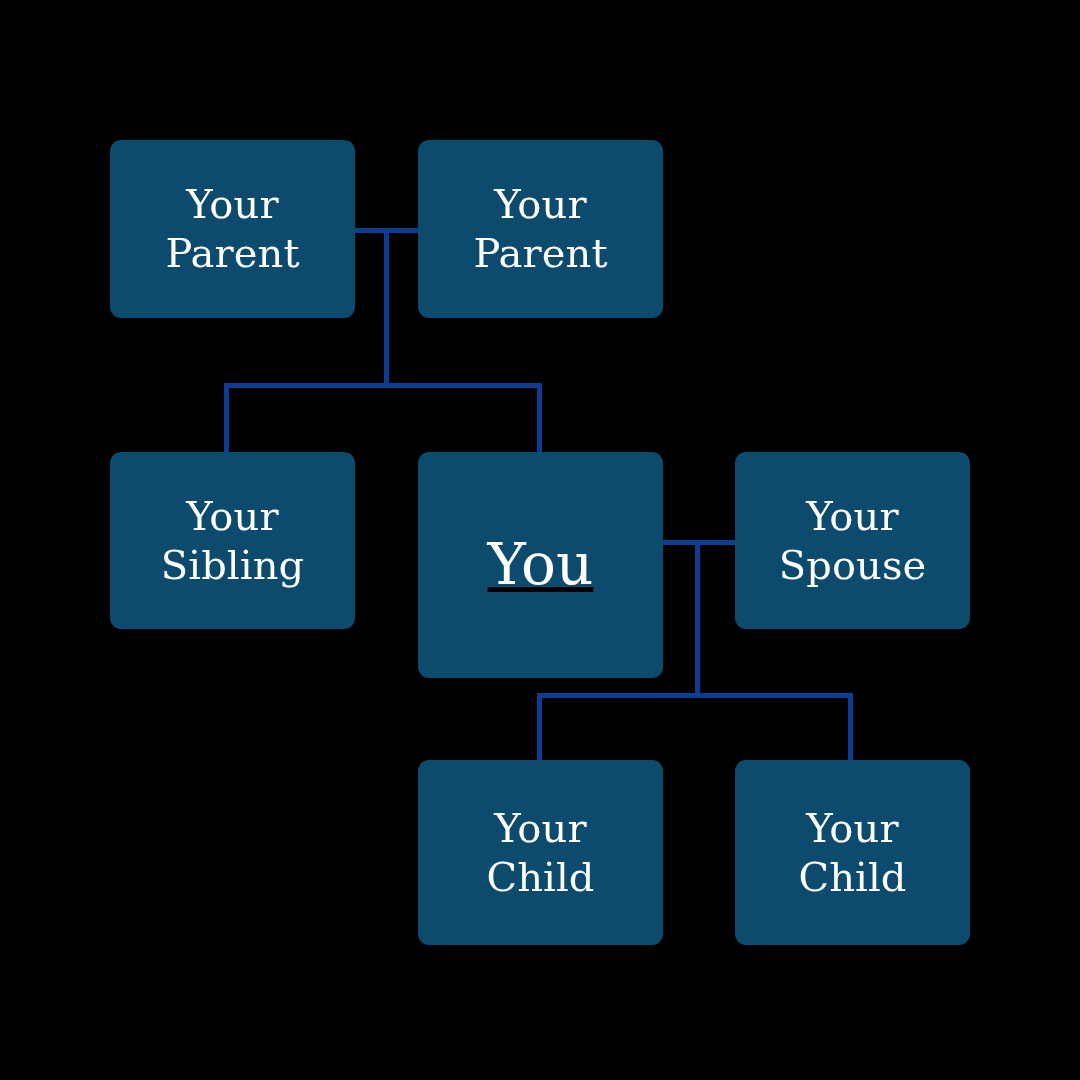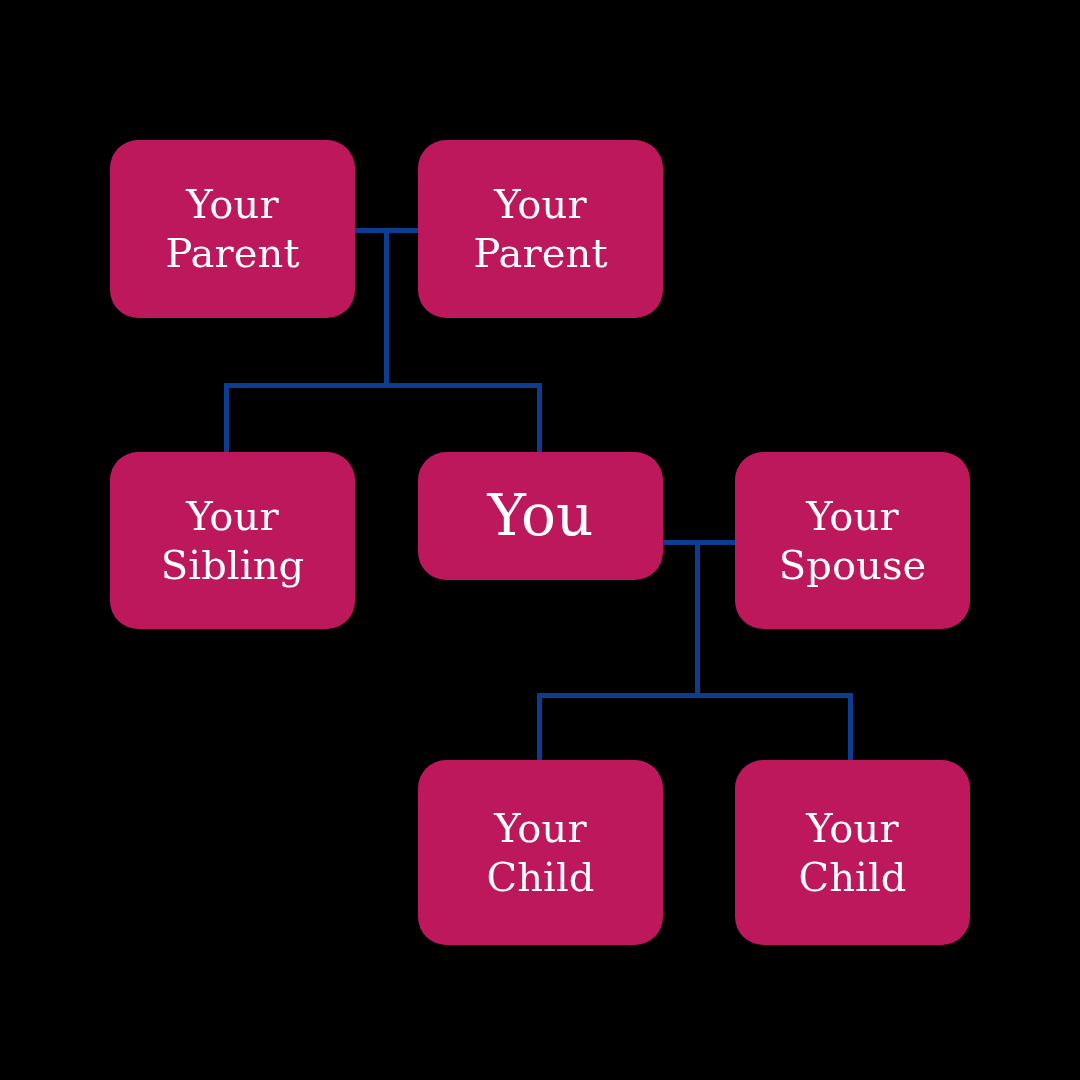--- a/index.html
+++ b/index.html
@@ -13,22 +13,22 @@
     height: 1080px;
     background: #000000;
     overflow: hidden;
     font-family: "DejaVu Serif", "Liberation Serif", serif;
   }
 
   
   .node {
     position: absolute;
     box-sizing: border-box;
-    background: #be185d;
-    border-radius: 28px;
+    background: #0c4a6e;
+    border-radius: 11px;
     display: flex;
     align-items: center;
     justify-content: center;
     text-align: center;
     z-index: 2;
   }
   .node-label {
     color: #FFFFFF;
     font-size: 40px;
     line-height: 1.22;
@@ -83,21 +83,21 @@
   <div class="node" style="left:418px; top:140px; width:245px; height:178px;">
     <span class="node-label">Your
 Parent</span>
   </div>
 
   <div class="node" style="left:110px; top:452px; width:245px; height:177px;">
     <span class="node-label">Your
 Sibling</span>
   </div>
 
-  <div class="node" style="left:418px; top:452px; width:245px; height:128px;">
+  <div class="node" style="left:418px; top:452px; width:245px; height:226px;text-decoration:underline;">
     <span class="node-label big">You</span>
   </div>
 
   <div class="node" style="left:735px; top:452px; width:235px; height:177px;">
     <span class="node-label">Your
 Spouse</span>
   </div>
 
   <div class="node" style="left:418px; top:760px; width:245px; height:185px;">
     <span class="node-label">Your

